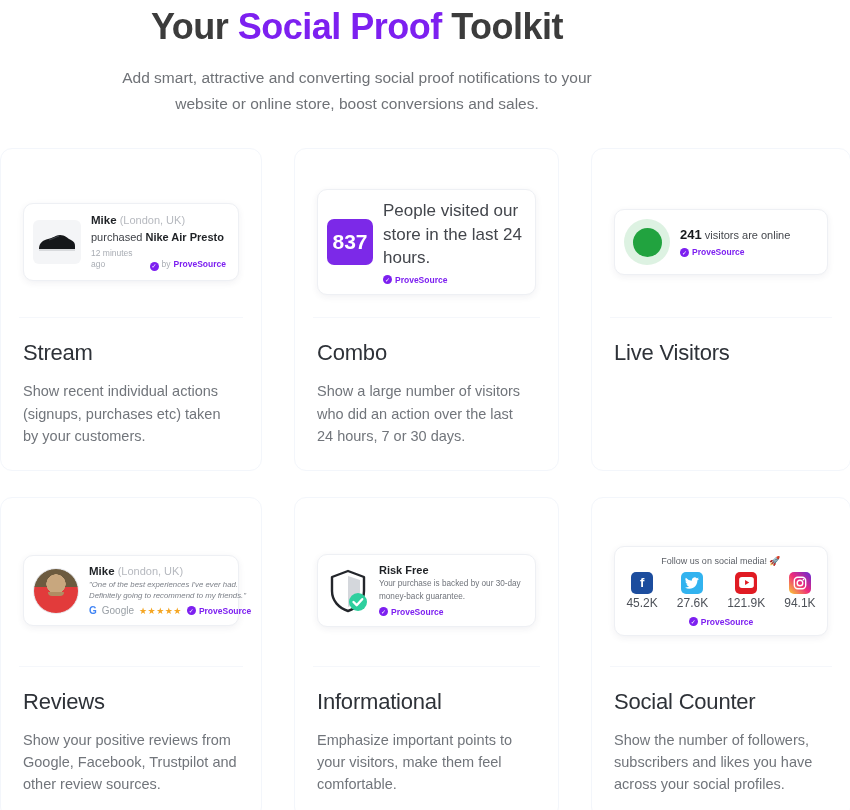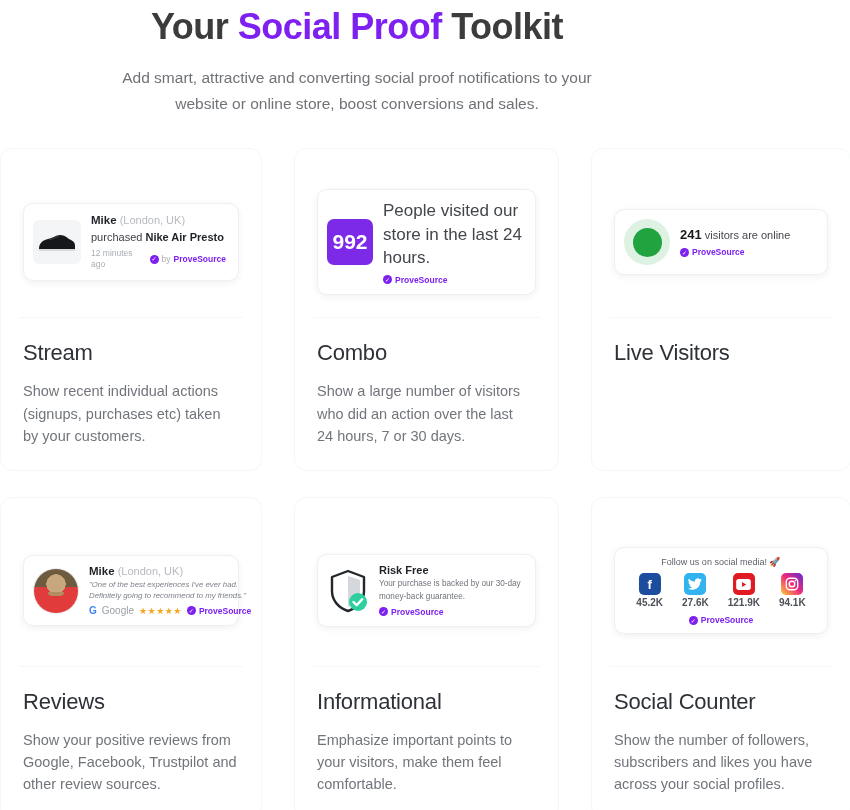--- a/index.html
+++ b/index.html
@@ -70,21 +70,21 @@
   
   .shoe-box {
     width: 48px; height: 44px; border-radius: 6px; background: #f4f5f7;
     flex: 0 0 auto; display: flex; align-items: center; justify-content: center;
   }
   .stream-lines { line-height: 1.35; }
   .l1 { font-size: 11px; color: #b6b9bf; }
   .l1 b { color: #1f2226; font-size: 11.5px; }
   .l2 { font-size: 11px; color: #3e4147; margin-top: 1px; }
   .l2 b { color: #1f2226; }
-  .l3 { font-size: 8.5px; color: #a9adb4; margin-top: 3px; display: flex; align-items: center; gap: 3px; }
+  .l3 { font-size: 8.5px; color: #a9adb4; margin-top: 3px; display: flex; align-items: flex-end; gap: 3px; }
   .ps { color: #7d20f0; font-weight: bold; }
 
   
   .combo-num {
     width: 46px; height: 46px; background: #7c29e8; border-radius: 7px;
     color: #fff; font-size: 21px; font-weight: bold;
     display: flex; align-items: center; justify-content: center;
     flex: 0 0 auto;
   }
   .combo-txt { font-size: 17px; color: #43464c; line-height: 1.38; }
@@ -129,21 +129,21 @@
   
   .sc { flex-direction: column; align-items: center; padding: 9px 10px 8px; gap: 4px; }
   .sc-head { font-size: 9px; color: #5b5f66; }
   .sc-row { display: flex; gap: 19px; margin-top: 2px; }
   .sc-item { display: flex; flex-direction: column; align-items: center; gap: 2px; }
   .sc-ico { width: 22px; height: 22px; border-radius: 5px; display:flex; align-items:center; justify-content:center; color:#fff; font-weight:bold; font-size:13px; }
   .fb { background: #1c4d9e; }
   .tw { background: #32b3ef; }
   .yt { background: #e01b23; }
   .ig { background: linear-gradient(45deg, #f9ce34, #ee2a7b 50%, #6228d7); }
-  .sc-num { font-size: 10px; color: #4d5158; font-weight: bold; }
+  .sc-num { font-size: 12px; color: #4d5158; }
   .sc-ps { margin-top: 3px; font-size: 8.5px; display: flex; align-items: center; gap: 3px; }
 
   .badge { width: 9px; height: 9px; border-radius: 50%; background: #7d20f0;
            color:#fff; font-size:6px; display:flex; align-items:center; justify-content:center; flex:0 0 auto; }
 </style>
 </head>
 <body>
 
 <div class="page">
 
@@ -184,21 +184,21 @@
         </div>
       </div>
       <div class="card-divider"></div>
       <h2 class="card-title">Stream</h2>
       <p class="card-desc">Show recent individual actions (signups, purchases etc) taken by your customers.</p>
     </div>
 
     <div class="card">
       <div class="card-visual">
         <div class="notif">
-          <div class="combo-num">992</div>
+          <div class="combo-num">837</div>
           <div>
             <div class="combo-txt">People visited our store in the last 24 hours.</div>
             <div class="combo-ps">
               <span class="badge">✓</span>
               <span class="ps">ProveSource</span>
             </div>
           </div>
         </div>
       </div>
       <div class="card-divider"></div>

